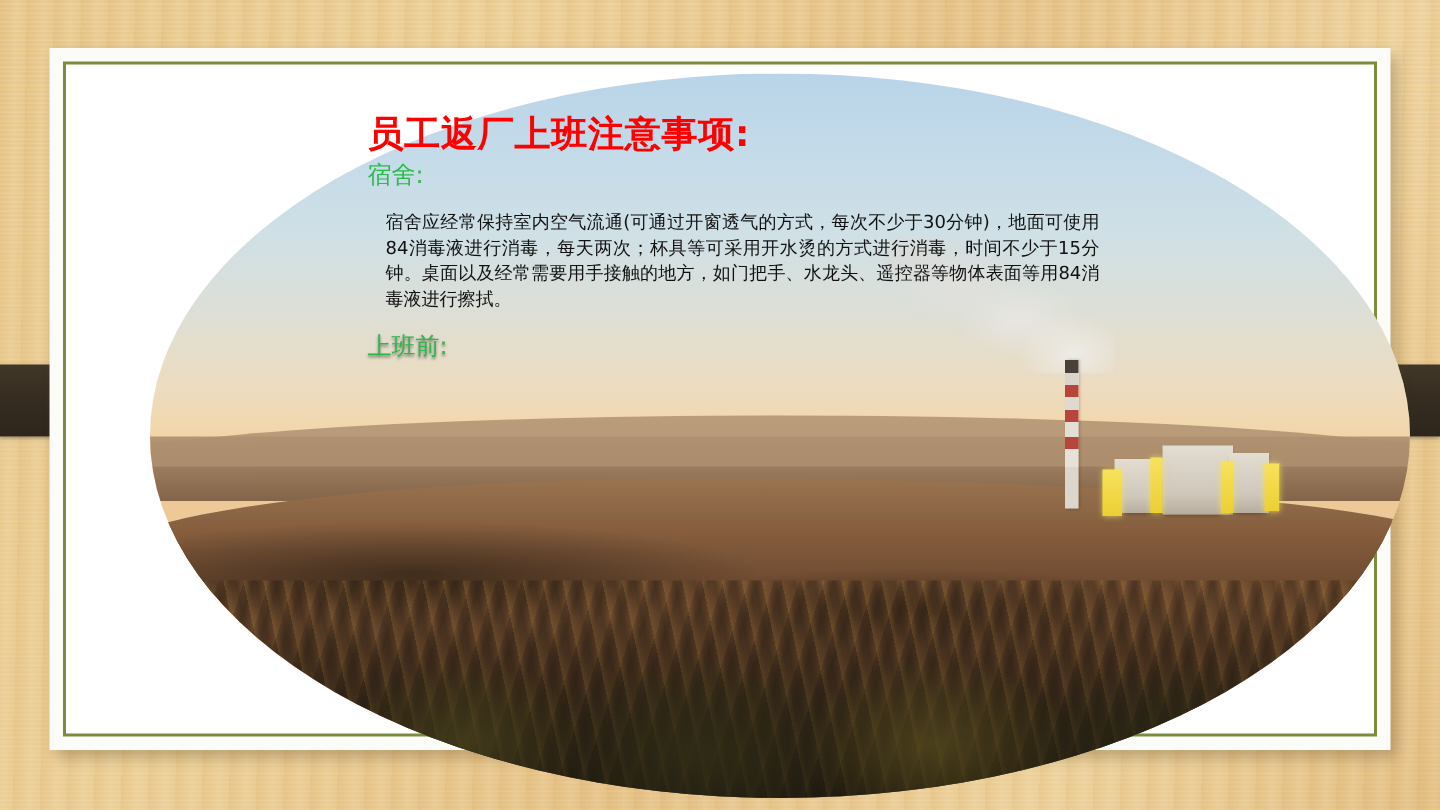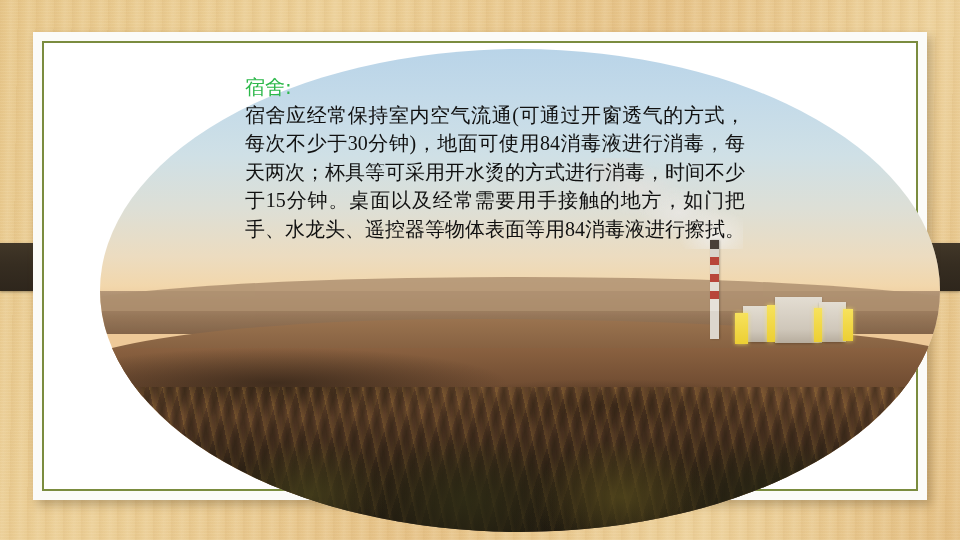--- a/index.html
+++ b/index.html
@@ -234,34 +234,33 @@
   .headline {
     font-size: 24px;
     font-weight: bold;
     color: #ff0000;
     letter-spacing: 0.5px;
     line-height: 1.25;
     margin: 0 0 2px 0;
     white-space: nowrap;
   }
   .subhead {
-    font-size: 20px;
+    font-size: 16px;
     color: #2cb84a;
     line-height: 1.35;
     margin: 0;
     white-space: nowrap;
   }
   .body-text {
-    font-size: 20px;
+    font-size: 12px;
     color: #111111;
     line-height: 1.42;
-    margin: 0;
+    margin: 12px;
     text-align: justify;
     text-justify: inter-ideograph;
-    font-family: Liberation Serif, serif;
   }
   .body-text.light {
     color: #f2f2f2;
     text-shadow: 0 1px 2px rgba(0,0,0,0.75), 0 0 3px rgba(0,0,0,0.55);
   }
   .subhead.on-dark {
     text-shadow: 0 1px 2px rgba(0,0,0,0.5);
   }
 </style>
 </head>
@@ -296,21 +295,23 @@
             <div class="plant-lit pl3"></div>
             <div class="plant-lit pl4"></div>
           </div>
         </div>
       </div>
 
     </div>
   </div>
 
   <div class="text-block">
+    <p class="headline">员工返厂上班注意事项:</p>
 
     <p class="subhead">宿舍:</p>
 
     <p class="body-text">宿舍应经常保持室内空气流通(可通过开窗透气的方式，每次不少于30分钟)，地面可使用84消毒液进行消毒，每天两次；杯具等可采用开水烫的方式进行消毒，时间不少于15分钟。桌面以及经常需要用手接触的地方，如门把手、水龙头、遥控器等物体表面等用84消毒液进行擦拭。</p>
 
+    <p class="subhead on-dark">上班前:</p>
 
   </div>
 
 </div>
 
 </body></html>

